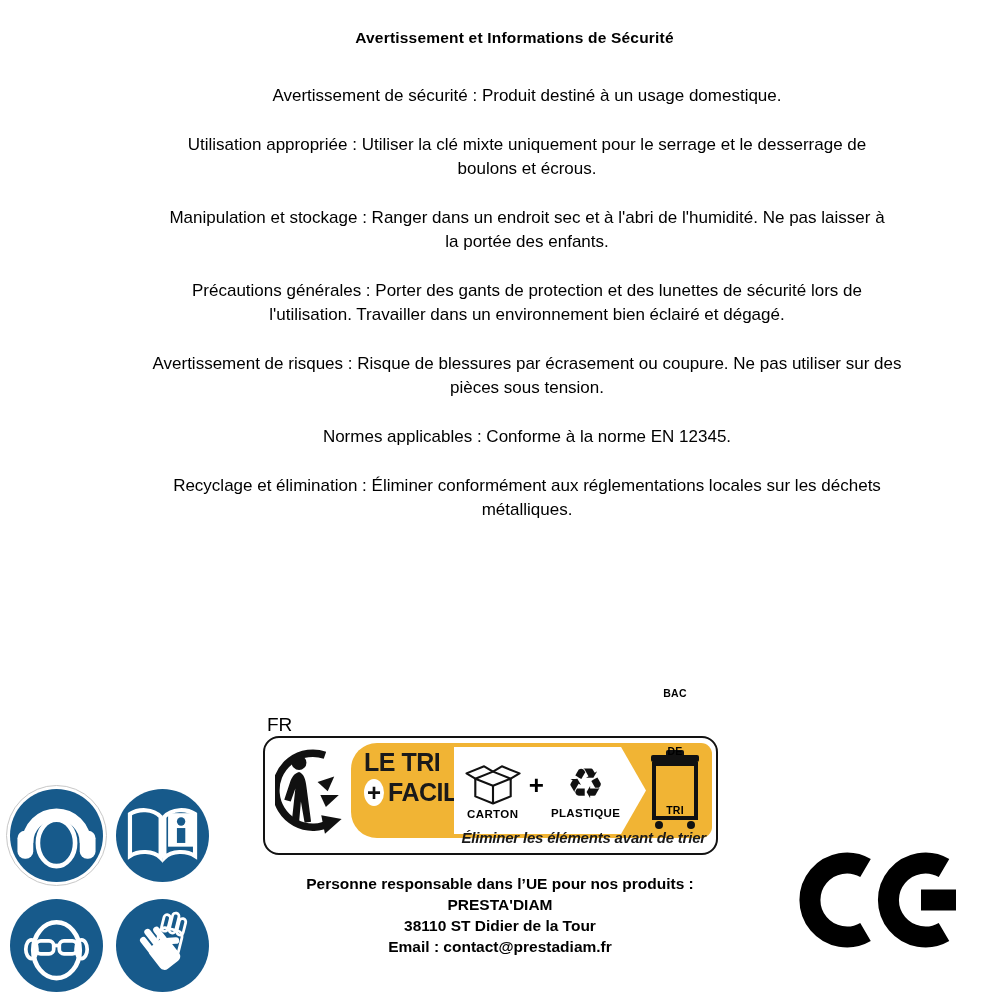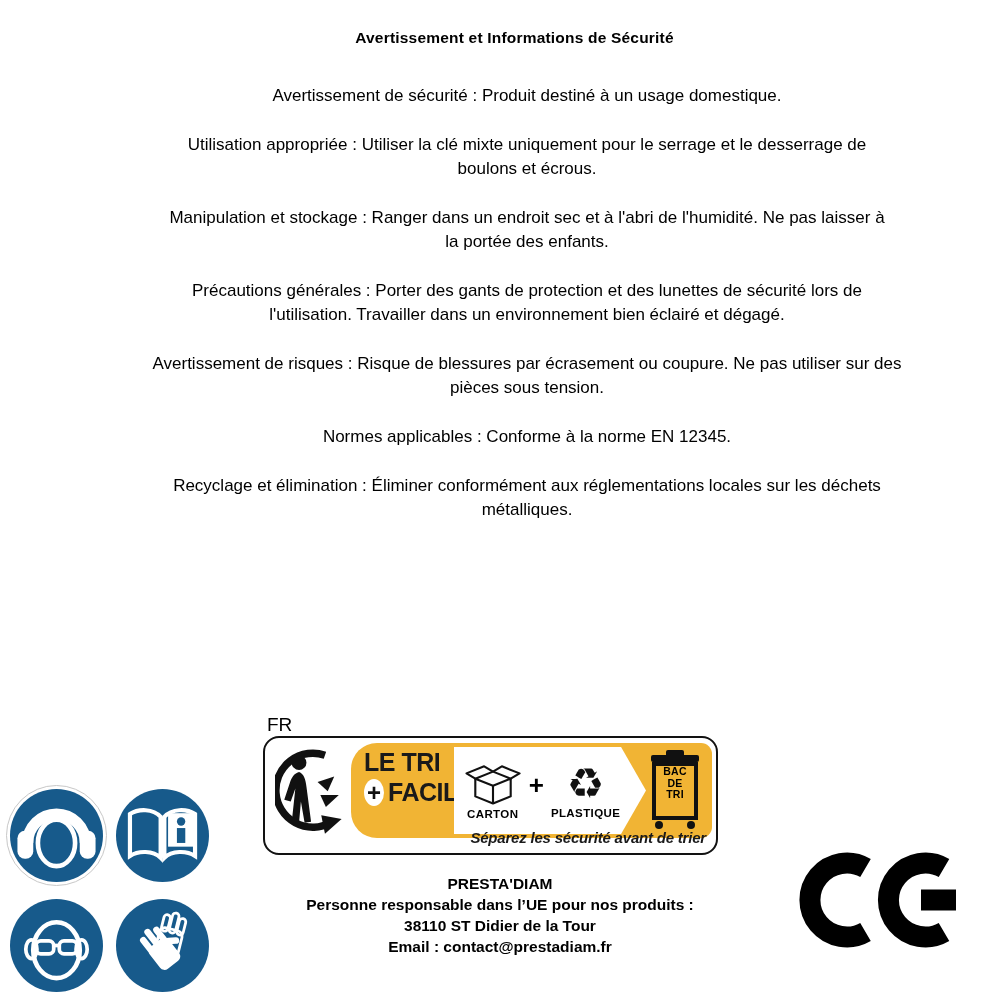--- a/index.html
+++ b/index.html
@@ -60,21 +60,21 @@
   }
   .material { display:flex; flex-direction:column; align-items:center; }
   .material .mat-label { font-size:11.5px; font-weight:bold; letter-spacing:.4px; margin-top:1px; }
   .mat-plus { font-size:26px; font-weight:bold; margin-top:-10px; }
   .recycle-glyph { font-size:42px; line-height:44px; color:#111; }
   .bin { position:absolute; right:13px; top:7px; width:48px; height:74px; }
   .bin .bin-handle { width:18px; height:5px; background:#111; margin:0 auto; border-radius:2px 2px 0 0; }
   .bin .bin-lid { width:48px; height:7px; background:#111; border-radius:2px; }
   .bin .bin-body {
     width:38px; height:50px; margin:0 auto; border:4px solid #111; box-sizing:content-box;
-    display:flex; flex-direction:column; align-items:center; justify-content:flex-start;
+    display:flex; flex-direction:column; align-items:center; justify-content:flex-end;gap:47px;
   }
   .bin .bin-body div { font-size:10.5px; font-weight:bold; line-height:11.5px; letter-spacing:.2px; }
   .bin .wheels { display:flex; justify-content:space-between; padding:0 4px; margin-top:1px; }
   .bin .wheel { width:8px; height:8px; border-radius:50%; background:#111; }
   .tagline {
     position:absolute; right:10px; bottom:7px;
     font-style:italic; font-weight:bold; font-size:15px; letter-spacing:-.2px; color:#1a1a1a;
   }
 
   
@@ -215,26 +215,26 @@
           <div>DE</div>
           <div>TRI</div>
         </div>
         <div class="wheels">
             <span class="wheel"></span>
             <span class="wheel"></span>
           </div>
       </div>
     </div>
 
-    <div class="tagline">Séparez les sécurité avant de trier</div>
+    <div class="tagline">Éliminer les éléments avant de trier</div>
   </div>
 
   <div class="address">
+    <div>Personne responsable dans l’UE pour nos produits :</div>
     <div>PRESTA'DIAM</div>
-    <div>Personne responsable dans l’UE pour nos produits :</div>
     <div>38110 ST Didier de la Tour</div>
     <div>Email : contact@prestadiam.fr</div>
   </div>
 
   <svg class="ce" viewBox="0 0 205 120">
     <path d="M 70.5 25 A 37 37 0 1 0 70.5 89" fill="none" stroke="#000" stroke-width="21"></path>
     <path d="M 149 25 A 37 37 0 1 0 149 89" fill="none" stroke="#000" stroke-width="21"></path>
     <line x1="126" y1="57" x2="161" y2="57" stroke="#000" stroke-width="21"></line>
   </svg>
 

